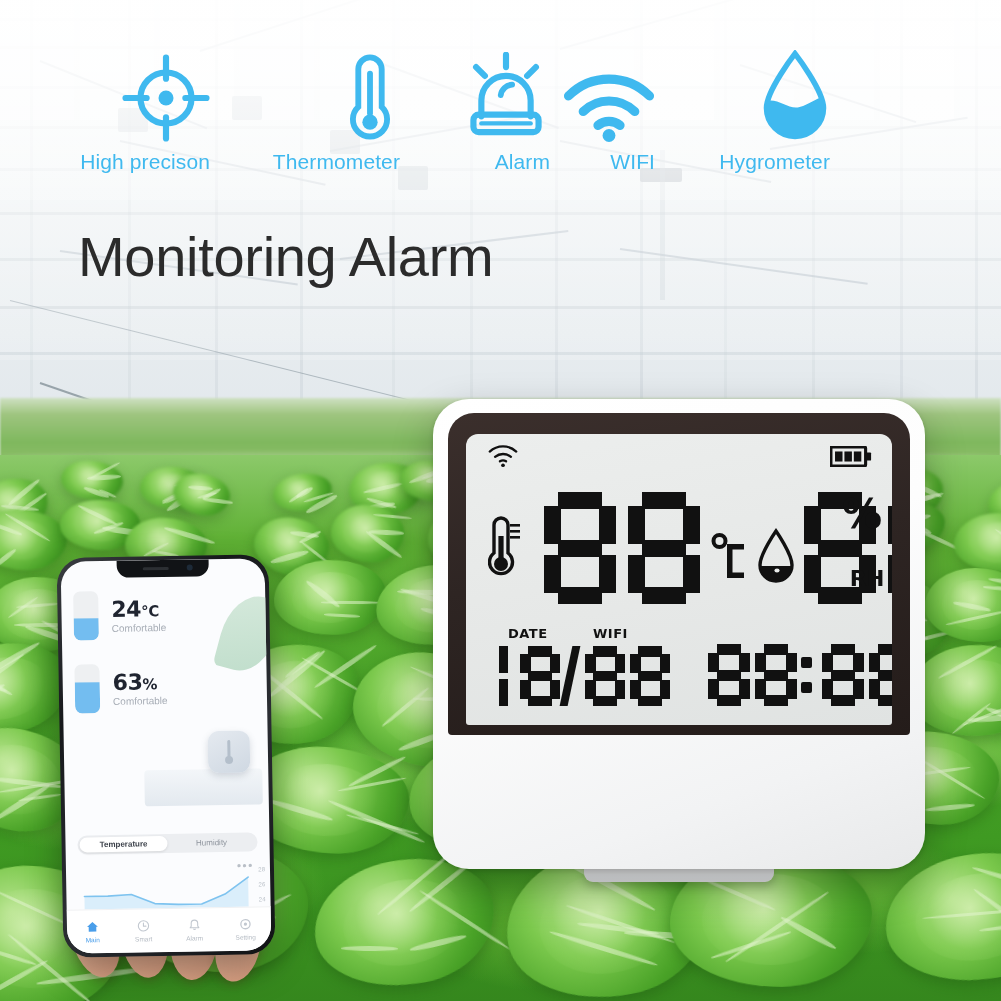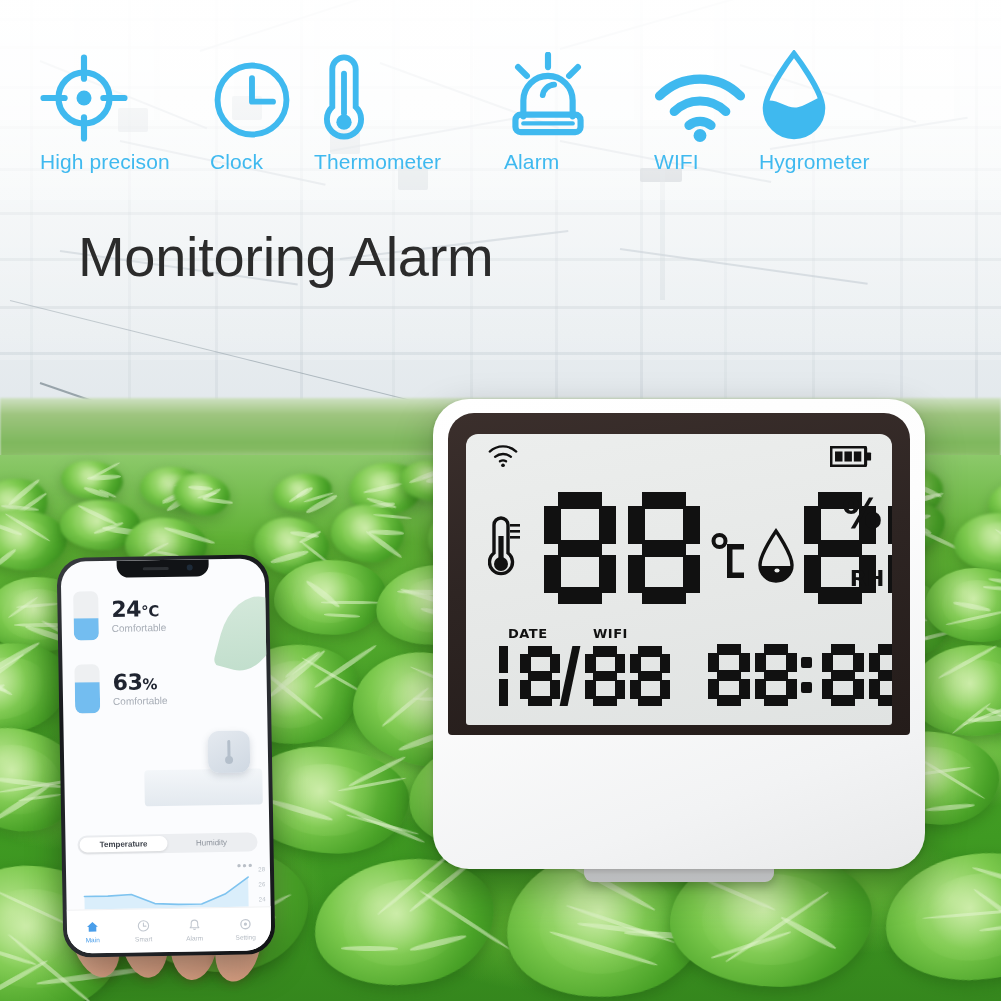--- a/index.html
+++ b/index.html
@@ -89,21 +89,21 @@
     border-radius:50%; filter:blur(.6px);
   }
 
   
   #features {
     position:absolute; left:0; top:26px; width:1001px; height:148px;
     display:flex; align-items:flex-end;
     padding:0 30px 0 40px;
     z-index:6;
   }
-  .feat { display:flex; flex-direction:column; align-items:flex-start; }
+  .feat { display:flex; flex-direction:column; align-items:flex-end; }
   .feat-ico { height:92px; display:flex; align-items:flex-end; justify-content:center; }
   .feat-lbl {
     margin-top:8px; font-size:21px; color:#3fb9ef; white-space:nowrap;
     letter-spacing:.1px;
   }
   .f0{ width:170px; } .f1{ width:104px; } .f2{ width:190px; }
   .f3{ width:150px; } .f4{ width:175px; } .f5{ width:105px; }
 
   
   #headline {
@@ -658,29 +658,20 @@
         <circle cx="50" cy="50" r="8.5" fill="#3fb9ef"></circle>
         <line x1="50" y1="4" x2="50" y2="28" stroke="#3fb9ef" stroke-width="7" stroke-linecap="round"></line>
         <line x1="50" y1="72" x2="50" y2="96" stroke="#3fb9ef" stroke-width="7" stroke-linecap="round"></line>
         <line x1="4" y1="50" x2="28" y2="50" stroke="#3fb9ef" stroke-width="7" stroke-linecap="round"></line>
         <line x1="72" y1="50" x2="96" y2="50" stroke="#3fb9ef" stroke-width="7" stroke-linecap="round"></line>
       </svg>
     </div>
     <div class="feat-lbl">High precison</div>
   </div>
 
-  <div class="feat f1">
-    <div class="feat-ico">
-      <svg width="84" height="84" viewBox="0 0 100 100">
-        <circle cx="50" cy="50" r="41" fill="none" stroke="#3fb9ef" stroke-width="7"></circle>
-        <path d="M50 24 L50 52 L75 52" fill="none" stroke="#3fb9ef" stroke-width="7" stroke-linecap="round" stroke-linejoin="round"></path>
-      </svg>
-    </div>
-    <div class="feat-lbl">Clock</div>
-  </div>
 
   <div class="feat f2">
     <div class="feat-ico">
       <svg width="60" height="90" viewBox="0 0 60 100">
         <path d="M30 6 a13 13 0 0 1 13 13 v42 a19 19 0 1 1 -26 0 v-42 a13 13 0 0 1 13 -13 z" fill="none" stroke="#3fb9ef" stroke-width="6.5"></path>
         <path d="M30 24 v44" stroke="#3fb9ef" stroke-width="6.5" stroke-linecap="round"></path>
         <circle cx="30" cy="78" r="8.5" fill="#3fb9ef"></circle>
       </svg>
     </div>
     <div class="feat-lbl">Thermometer</div>

